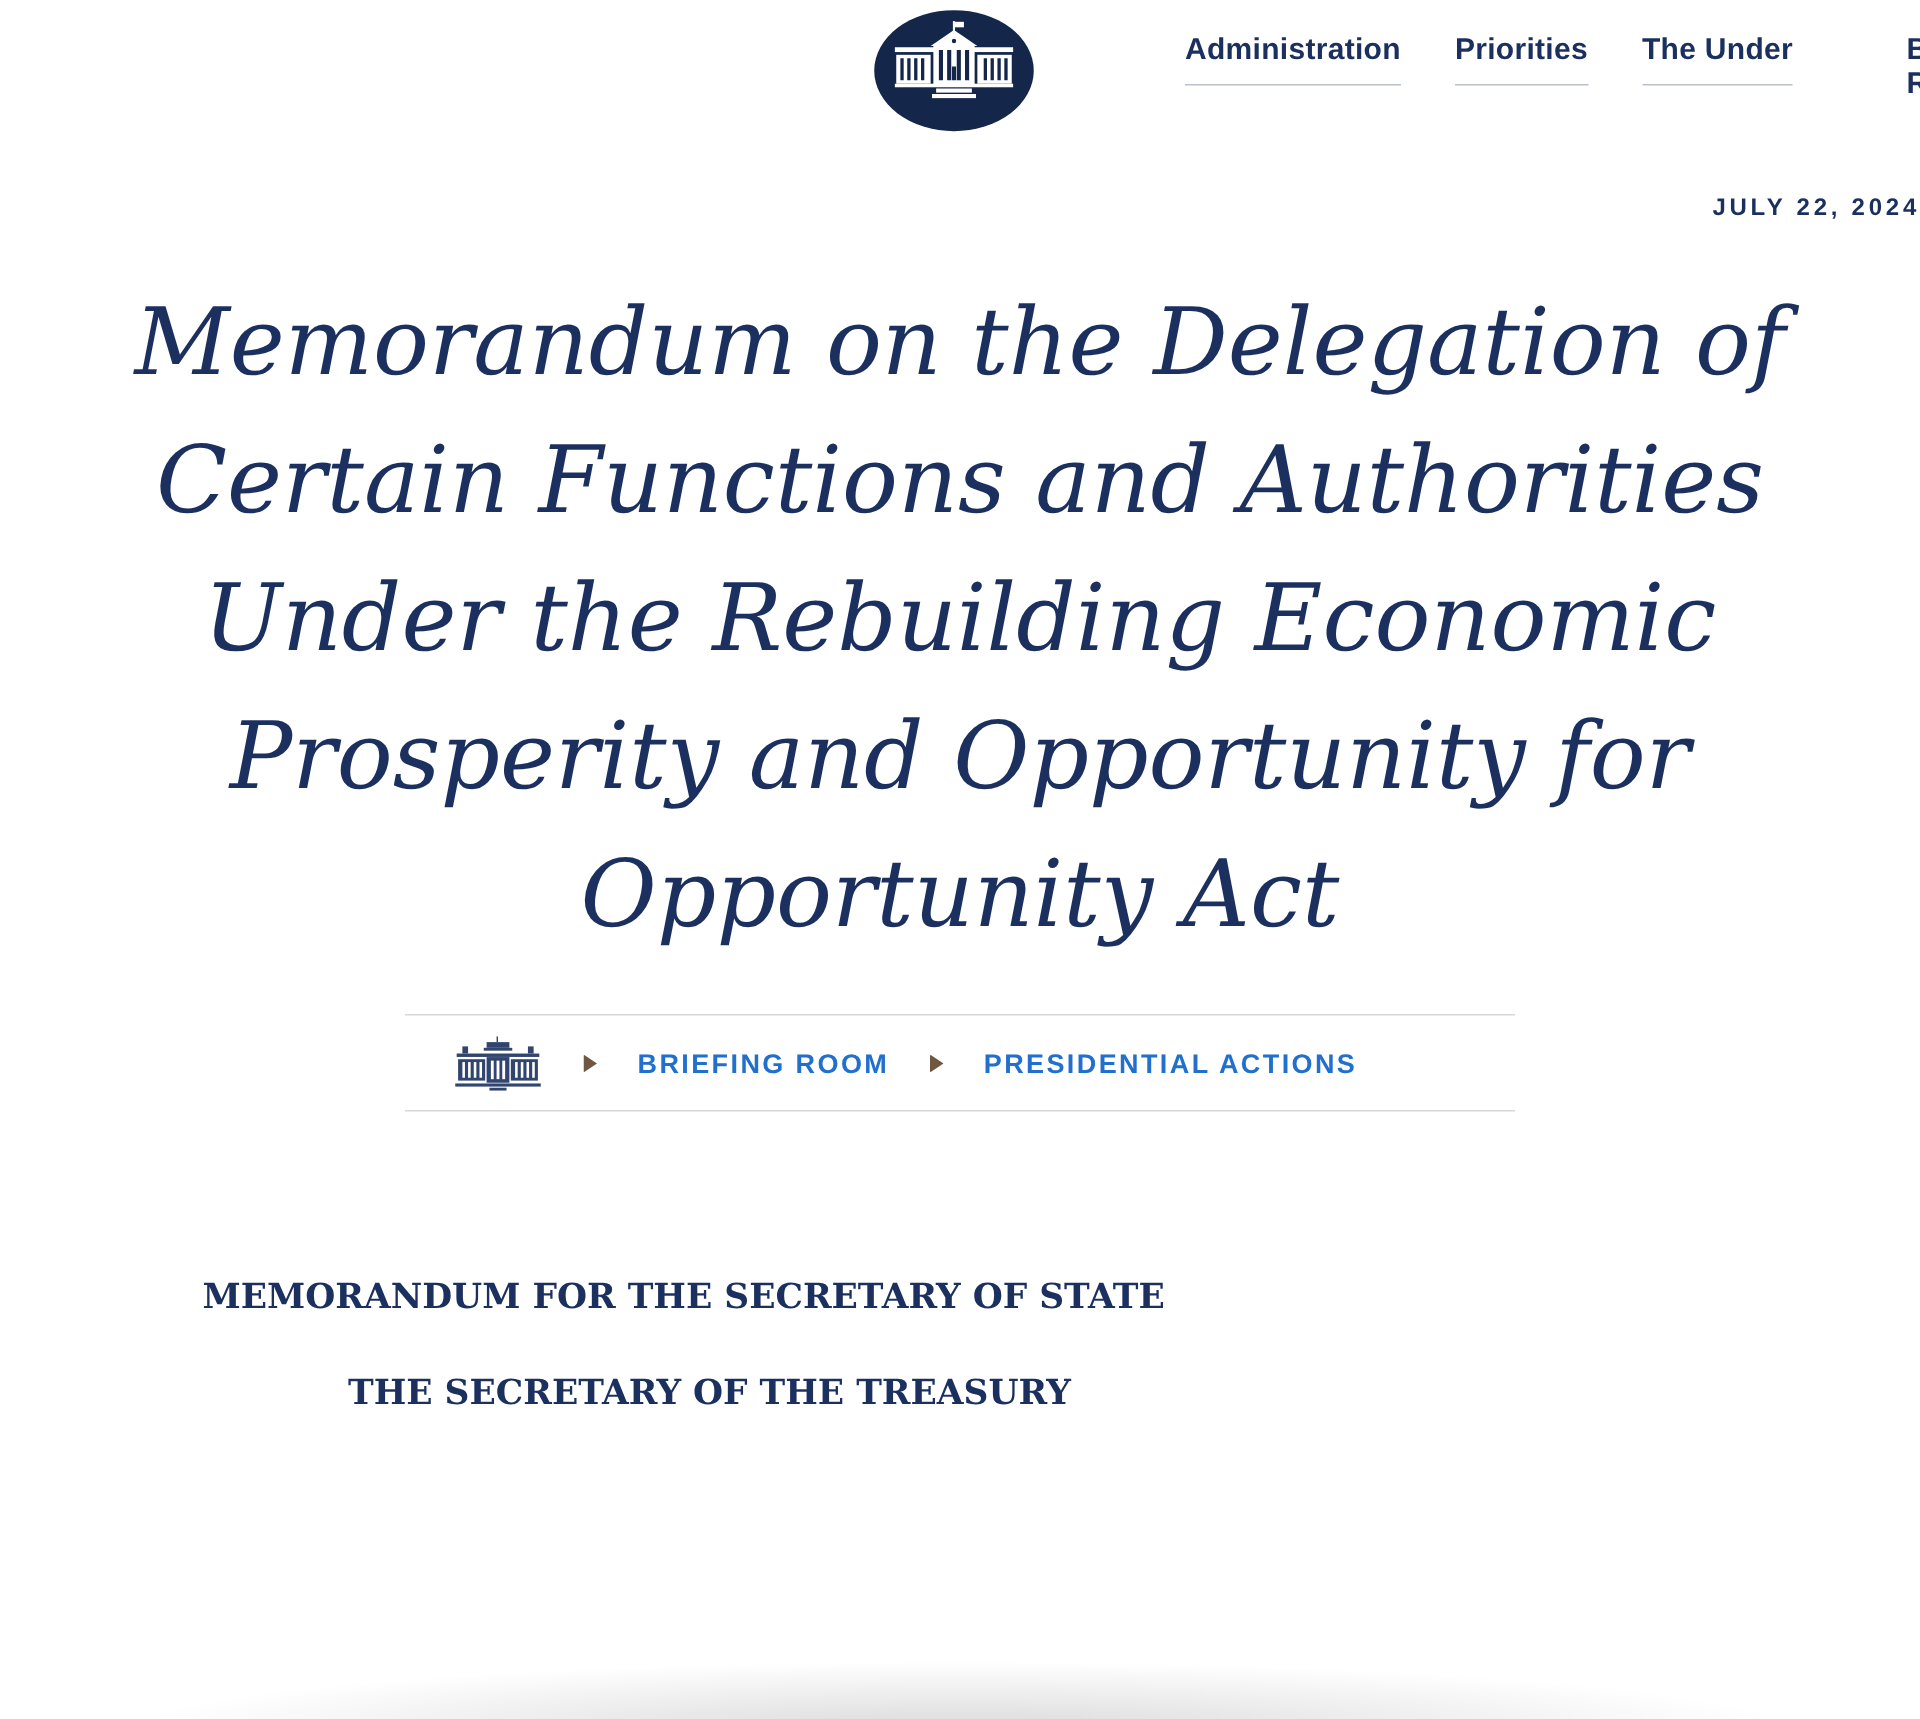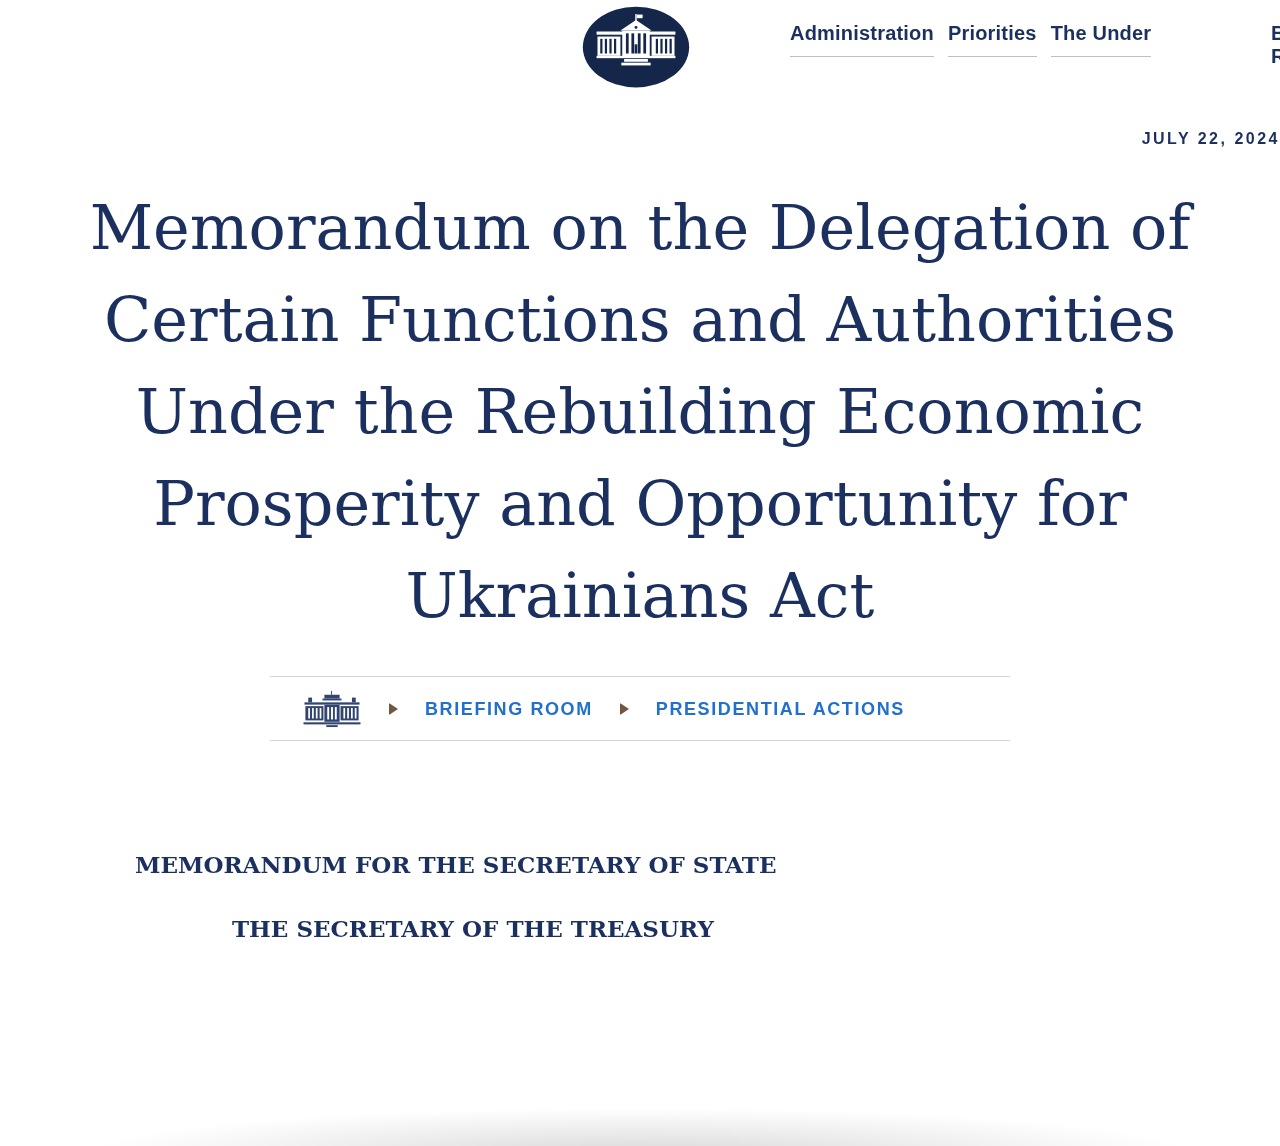--- a/index.html
+++ b/index.html
@@ -27,21 +27,21 @@
     height: 88px;
     display: block;
   }
   .logo-link svg { display: block; width: 116px; height: 88px; }
 
   .top-nav {
     position: absolute;
     left: 790px;
     top: 22px;
     display: flex;
-    gap: 14px;
+    gap: 36px;
     white-space: nowrap;
   }
   .nav-item {
     font-size: 20px;
     font-weight: 700;
     letter-spacing: 0.2px;
     color: #1b305f;
     text-decoration: none;
     padding-bottom: 11px;
     border-bottom: 1px solid #b9c1cc;
@@ -67,20 +67,21 @@
 
   
   .page-title {
     margin-top: 34px;
     text-align: center;
     font-family: "DejaVu Serif", "Liberation Serif", serif;
     font-size: 62px;
     line-height: 92px;
     font-weight: 500;
     color: #1b305f;
+    font-style: italic;
   }
   .page-title .t-line { white-space: nowrap; }
 
   
   .breadcrumb {
     width: 740px;
     margin: 34px auto 0 auto;
     border-top: 1px solid #d6d6d6;
     border-bottom: 1px solid #d6d6d6;
     padding: 13px 0 12px 32px;
@@ -182,21 +183,21 @@
   </div>
 </div>
 
 <div class="date-line">JULY 22, 2024</div>
 
 <h1 class="page-title">
   <div class="t-line">Memorandum on the Delegation of</div>
   <div class="t-line">Certain Functions and Authorities</div>
   <div class="t-line">Under the Rebuilding Economic</div>
   <div class="t-line">Prosperity and Opportunity for</div>
-  <div class="t-line">Ukrainians Act</div>
+  <div class="t-line">Opportunity Act</div>
 </h1>
 
 <nav class="breadcrumb">
   <a class="crumb-home" href="#">
     <span>
       <svg viewBox="0 0 60 40" xmlns="http://www.w3.org/2000/svg" aria-hidden="true">
 
         <rect x="29" y="1" width="1" height="4" fill="#31456e"></rect>
         <rect x="22" y="5" width="16" height="4" fill="#31456e"></rect>
         <rect x="20" y="9" width="20" height="2" fill="#31456e"></rect>

